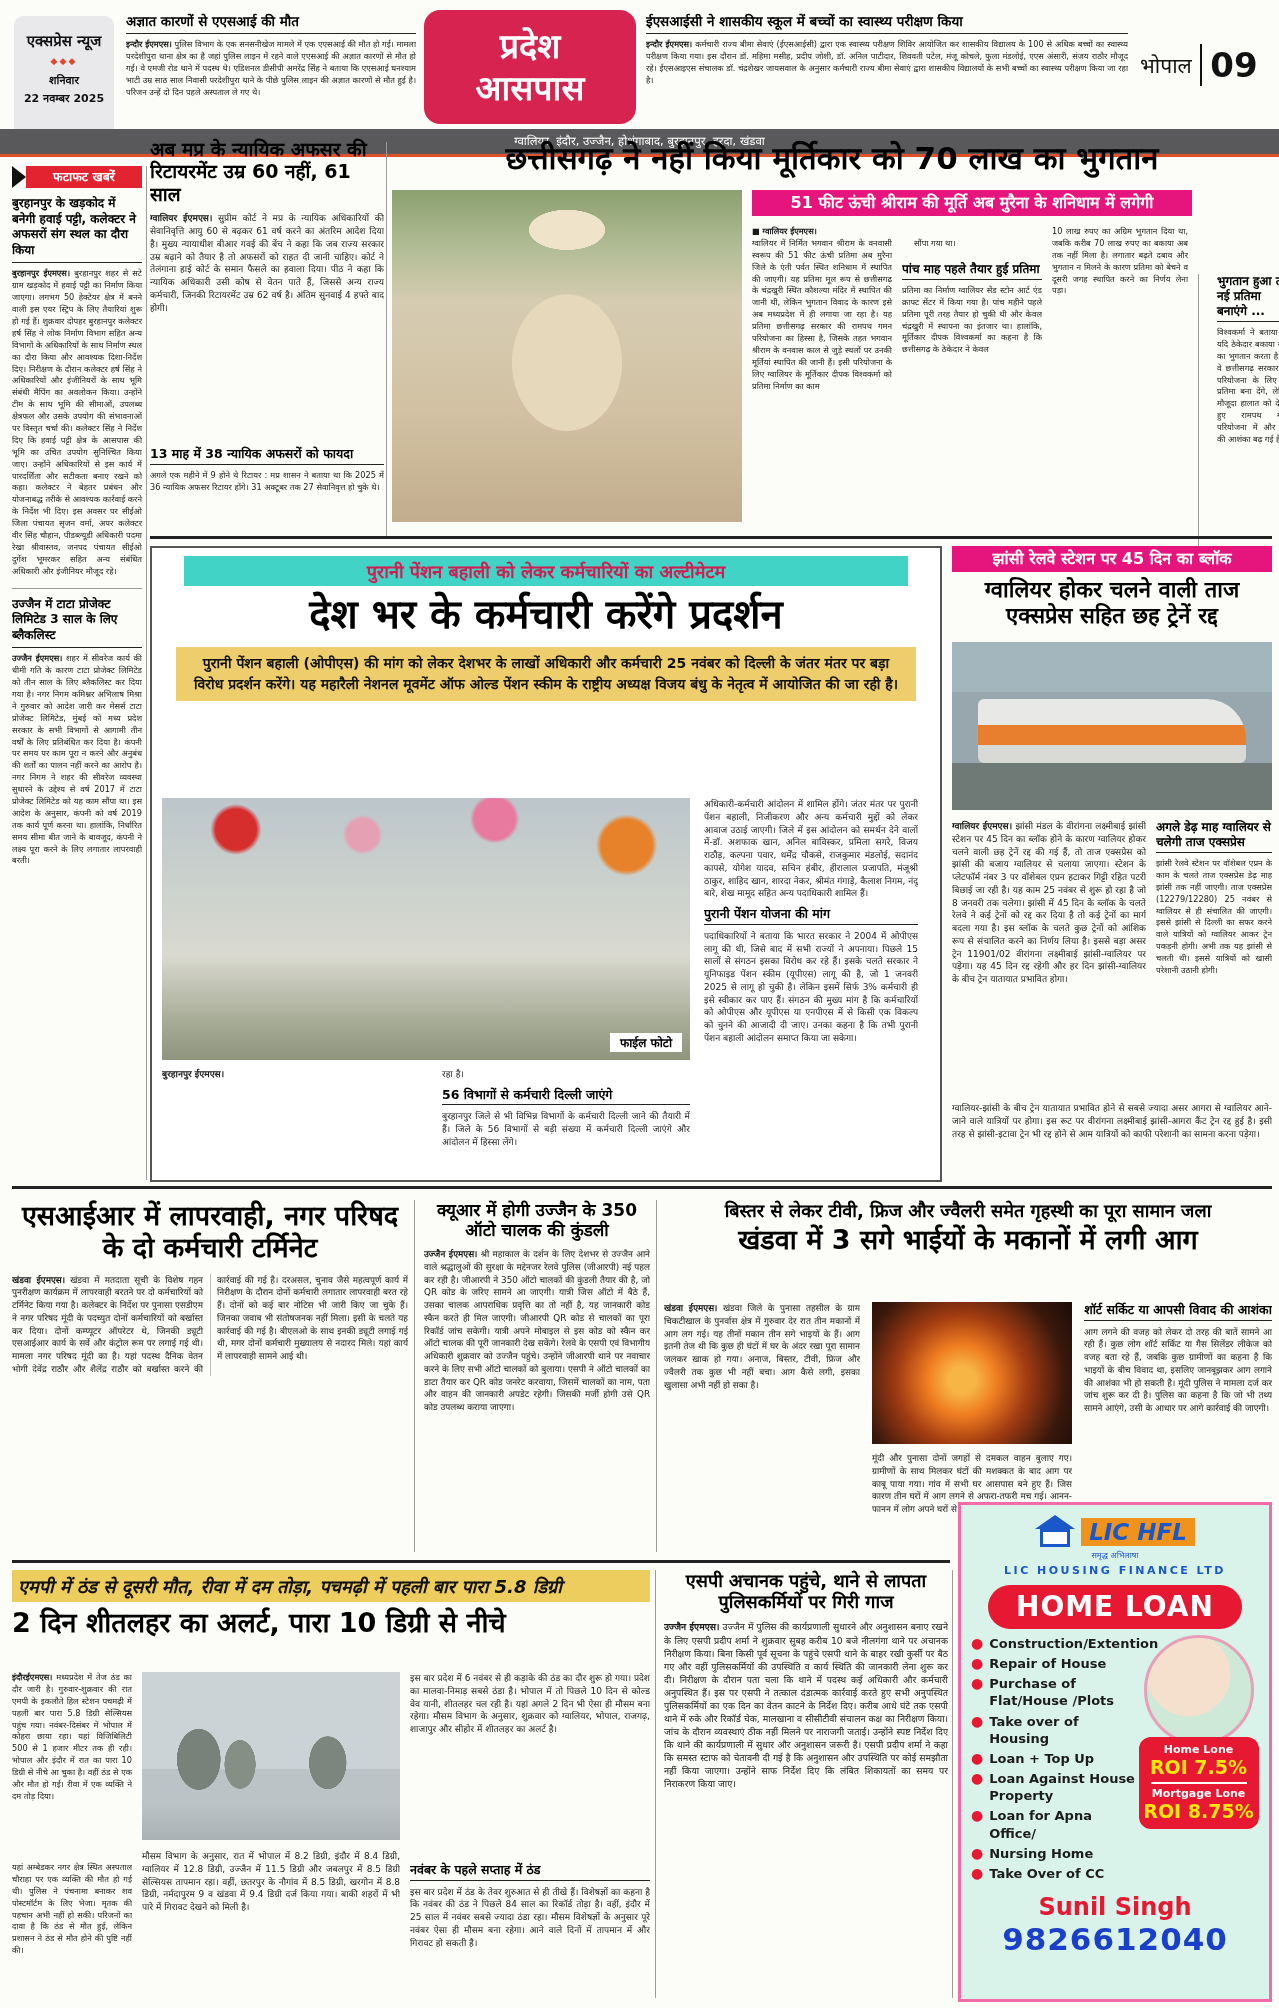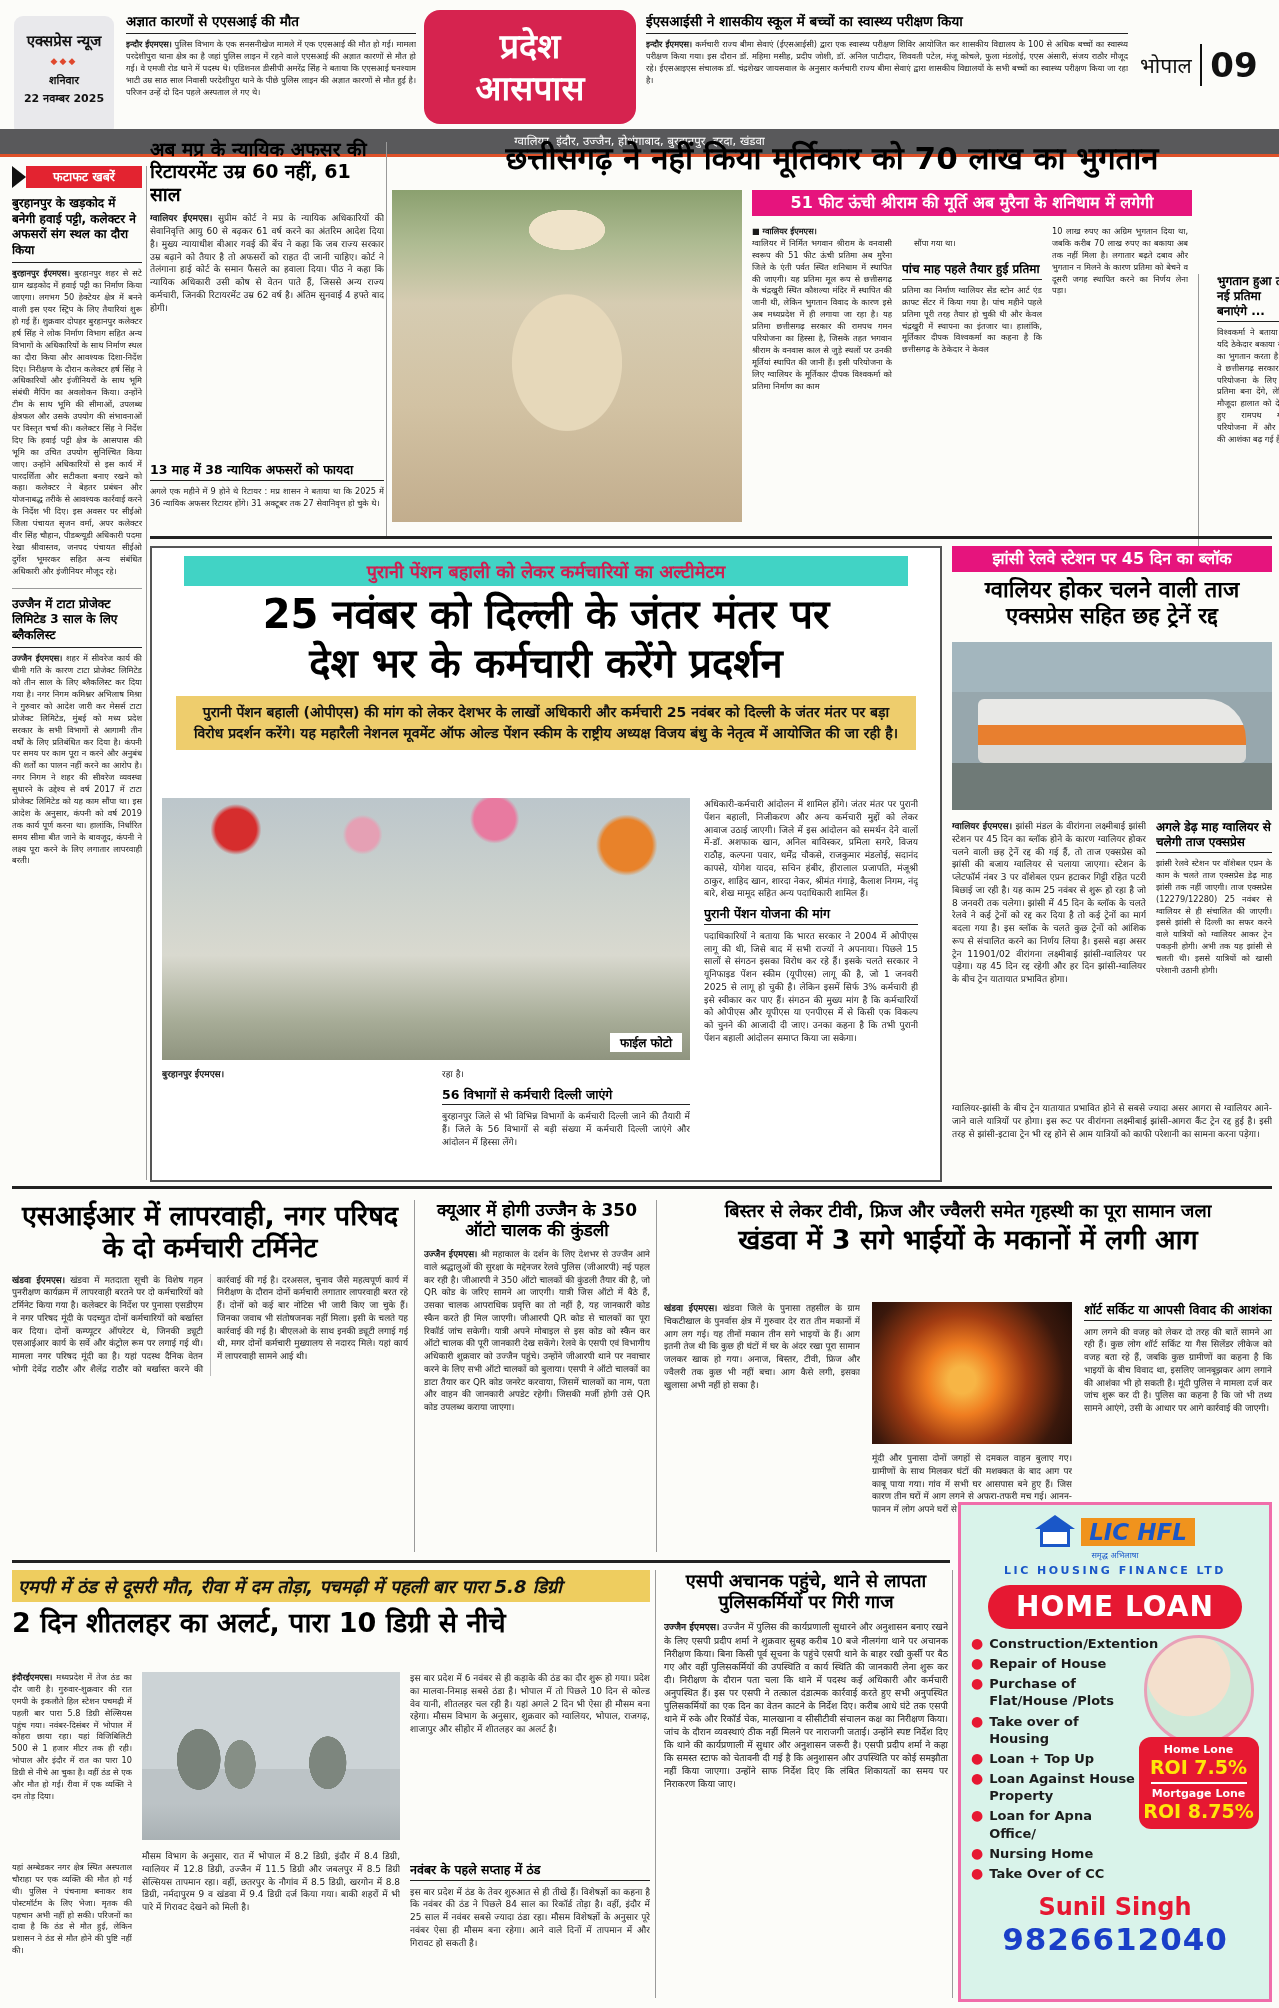--- a/index.html
+++ b/index.html
@@ -132,21 +132,21 @@
     <div style="border-top:1px solid #9a9a9a;margin-top:10px;padding-top:8px;">
       <div class="qn-hl">उज्जैन में टाटा प्रोजेक्ट लिमिटेड 3 साल के लिए ब्लैकलिस्ट</div>
       <p class="smalltxt" style="margin:0;"><b>उज्जैन ईएमएस।</b> <span>शहर में सीवरेज कार्य की धीमी गति के कारण टाटा प्रोजेक्ट लिमिटेड को तीन साल के लिए ब्लैकलिस्ट कर दिया गया है। नगर निगम कमिश्नर अभिलाष मिश्रा ने गुरुवार को आदेश जारी कर मेसर्स टाटा प्रोजेक्ट लिमिटेड, मुंबई को मध्य प्रदेश सरकार के सभी विभागों से आगामी तीन वर्षों के लिए प्रतिबंधित कर दिया है। कंपनी पर समय पर काम पूरा न करने और अनुबंध की शर्तों का पालन नहीं करने का आरोप है। नगर निगम ने शहर की सीवरेज व्यवस्था सुधारने के उद्देश्य से वर्ष 2017 में टाटा प्रोजेक्ट लिमिटेड को यह काम सौंपा था। इस आदेश के अनुसार, कंपनी को वर्ष 2019 तक कार्य पूर्ण करना था। हालांकि, निर्धारित समय सीमा बीत जाने के बावजूद, कंपनी ने लक्ष्य पूरा करने के लिए लगातार लापरवाही बरती।</span></p>
     </div>
   </div>
 
   <div class="abs clip" style="left:150px;top:138px;width:234px;height:306px;">
     <div class="hl-xl" style="font-size:19px;">अब मप्र के न्यायिक अफसर की रिटायरमेंट उम्र 60 नहीं, 61 साल</div>
     <p class="bodytxt" style="margin:7px 0 0 0;"><b>ग्वालियर ईएमएस।</b> <span>सुप्रीम कोर्ट ने मप्र के न्यायिक अधिकारियों की सेवानिवृत्ति आयु 60 से बढ़कर 61 वर्ष करने का अंतरिम आदेश दिया है। मुख्य न्यायाधीश बीआर गवई की बेंच ने कहा कि जब राज्य सरकार उम्र बढ़ाने को तैयार है तो अफसरों को राहत दी जानी चाहिए। कोर्ट ने तेलंगाना हाई कोर्ट के समान फैसले का हवाला दिया। पीठ ने कहा कि न्यायिक अधिकारी उसी कोष से वेतन पाते हैं, जिससे अन्य राज्य कर्मचारी, जिनकी रिटायरमेंट उम्र 62 वर्ष है। अंतिम सुनवाई 4 हफ्ते बाद होगी।</span></p>
   </div>
-  <div class="abs clip" style="left:150px;top:446px;width:234px;height:92px;margin-top:16px;">
+  <div class="abs clip" style="left:150px;top:446px;width:234px;height:92px;">
     <div class="subhead" style="margin-top:0;">13 माह में 38 न्यायिक अफसरों को फायदा</div>
     <p class="smalltxt" style="margin:0;">अगले एक महीने में 9 होने थे रिटायर : मप्र शासन ने बताया था कि 2025 में 36 न्यायिक अफसर रिटायर होंगे। 31 अक्टूबर तक 27 सेवानिवृत्त हो चुके थे।</p>
   </div>
   <div class="vr abs" style="left:386px;top:142px;height:396px;"></div>
 
   <div class="abs clip hl-xl ctr" style="left:392px;top:140px;width:880px;height:46px;font-size:31px;">छत्तीसगढ़ ने नहीं किया मूर्तिकार को 70 लाख का भुगतान</div>
   <div class="photo statue-photo" style="left:392px;top:190px;width:350px;height:332px;"></div>
   <div class="abs kicker-pink" style="left:752px;top:190px;width:440px;height:26px;font-size:16px;line-height:26px;">51 फीट ऊंची श्रीराम की मूर्ति अब मुरैना के शनिधाम में लगेगी</div>
   <div class="abs clip" style="left:752px;top:226px;width:140px;height:298px;">
     <p class="smalltxt" style="margin:0;"><b>■ ग्वालियर ईएमएस।</b><br><span>ग्वालियर में निर्मित भगवान श्रीराम के वनवासी स्वरूप की 51 फीट ऊंची प्रतिमा अब मुरैना जिले के एंती पर्वत स्थित शनिधाम में स्थापित की जाएगी। यह प्रतिमा मूल रूप से छत्तीसगढ़ के चंद्रखुरी स्थित कौशल्या मंदिर में स्थापित की जानी थी, लेकिन भुगतान विवाद के कारण इसे अब मध्यप्रदेश में ही लगाया जा रहा है। यह प्रतिमा छत्तीसगढ़ सरकार की रामपथ गमन परियोजना का हिस्सा है, जिसके तहत भगवान श्रीराम के वनवास काल से जुड़े स्थलों पर उनकी मूर्तियां स्थापित की जानी हैं। इसी परियोजना के लिए ग्वालियर के मूर्तिकार दीपक विश्वकर्मा को प्रतिमा निर्माण का काम</span></p>
@@ -161,21 +161,20 @@
   </div>
   <div class="abs clip" style="left:1198px;top:226px;width:74px;height:298px;border-left:1px solid #9a9a9a;padding-left:18px;margin-top:48px;">
     <div class="subhead" style="font-size:12px;margin-top:0;">भुगतान हुआ तो नई प्रतिमा बनाएंगे ...</div>
     <p class="smalltxt" style="margin:0;">विश्वकर्मा ने बताया कि यदि ठेकेदार बकाया राशि का भुगतान करता है, तो वे छत्तीसगढ़ सरकार की परियोजना के लिए नई प्रतिमा बना देंगे, लेकिन मौजूदा हालात को देखते हुए रामपथ गमन परियोजना में और देरी की आशंका बढ़ गई है।</p>
   </div>
 
   <div class="hr abs" style="left:150px;top:536px;width:1122px;height:3px;"></div>
 
   <div class="abs pension-box" style="left:150px;top:546px;width:788px;height:632px;">
     <div class="kicker-teal" style="width:92%;margin:8px auto 4px auto;">पुरानी पेंशन बहाली को लेकर कर्मचारियों का अल्टीमेटम</div>
-    <div class="pension-hl">25 नवंबर को दिल्ली के जंतर मंतर पर</div>
     <div class="pension-hl">देश भर के कर्मचारी करेंगे प्रदर्शन</div>
     <div class="intro-yellow" style="width:94%;margin:8px auto 0 auto;box-sizing:border-box;">पुरानी पेंशन बहाली (ओपीएस) की मांग को लेकर देशभर के लाखों अधिकारी और कर्मचारी 25 नवंबर को दिल्ली के जंतर मंतर पर बड़ा विरोध प्रदर्शन करेंगे। यह महारैली नेशनल मूवमेंट ऑफ ओल्ड पेंशन स्कीम के राष्ट्रीय अध्यक्ष विजय बंधु के नेतृत्व में आयोजित की जा रही है।</div>
     <div class="photo rally-photo" style="left:10px;top:250px;width:528px;height:262px;">
       <span class="caption">फाईल फोटो</span>
     </div>
     <div class="abs clip" style="left:552px;top:250px;width:214px;height:366px;">
       <p class="bodytxt" style="margin:0;">अधिकारी-कर्मचारी आंदोलन में शामिल होंगे। जंतर मंतर पर पुरानी पेंशन बहाली, निजीकरण और अन्य कर्मचारी मुद्दों को लेकर आवाज उठाई जाएगी। जिले में इस आंदोलन को समर्थन देने वालों में-डॉ. अशफाक खान, अनिल बाविस्कर, प्रमिला सगरे, विजय राठौड़, कल्पना पवार, धर्मेंद्र चौकसे, राजकुमार मंडलोई, सदानंद कापसे, योगेश यादव, सचिन हंबीर, हीरालाल प्रजापति, मंजूश्री ठाकुर, शाहिद खान, शारदा नेकर, श्रीमंत गंगाड़े, कैलाश निगम, नंदू बारे, शेख मामूद सहित अन्य पदाधिकारी शामिल हैं।</p>
       <div class="subhead">पुरानी पेंशन योजना की मांग</div>
       <p class="bodytxt" style="margin:0;">पदाधिकारियों ने बताया कि भारत सरकार ने 2004 में ओपीएस लागू की थी, जिसे बाद में सभी राज्यों ने अपनाया। पिछले 15 सालों से संगठन इसका विरोध कर रहे हैं। इसके चलते सरकार ने यूनिफाइड पेंशन स्कीम (यूपीएस) लागू की है, जो 1 जनवरी 2025 से लागू हो चुकी है। लेकिन इसमें सिर्फ 3% कर्मचारी ही इसे स्वीकार कर पाए हैं। संगठन की मुख्य मांग है कि कर्मचारियों को ओपीएस और यूपीएस या एनपीएस में से किसी एक विकल्प को चुनने की आजादी दी जाए। उनका कहना है कि तभी पुरानी पेंशन बहाली आंदोलन समाप्त किया जा सकेगा।</p>
     </div>

